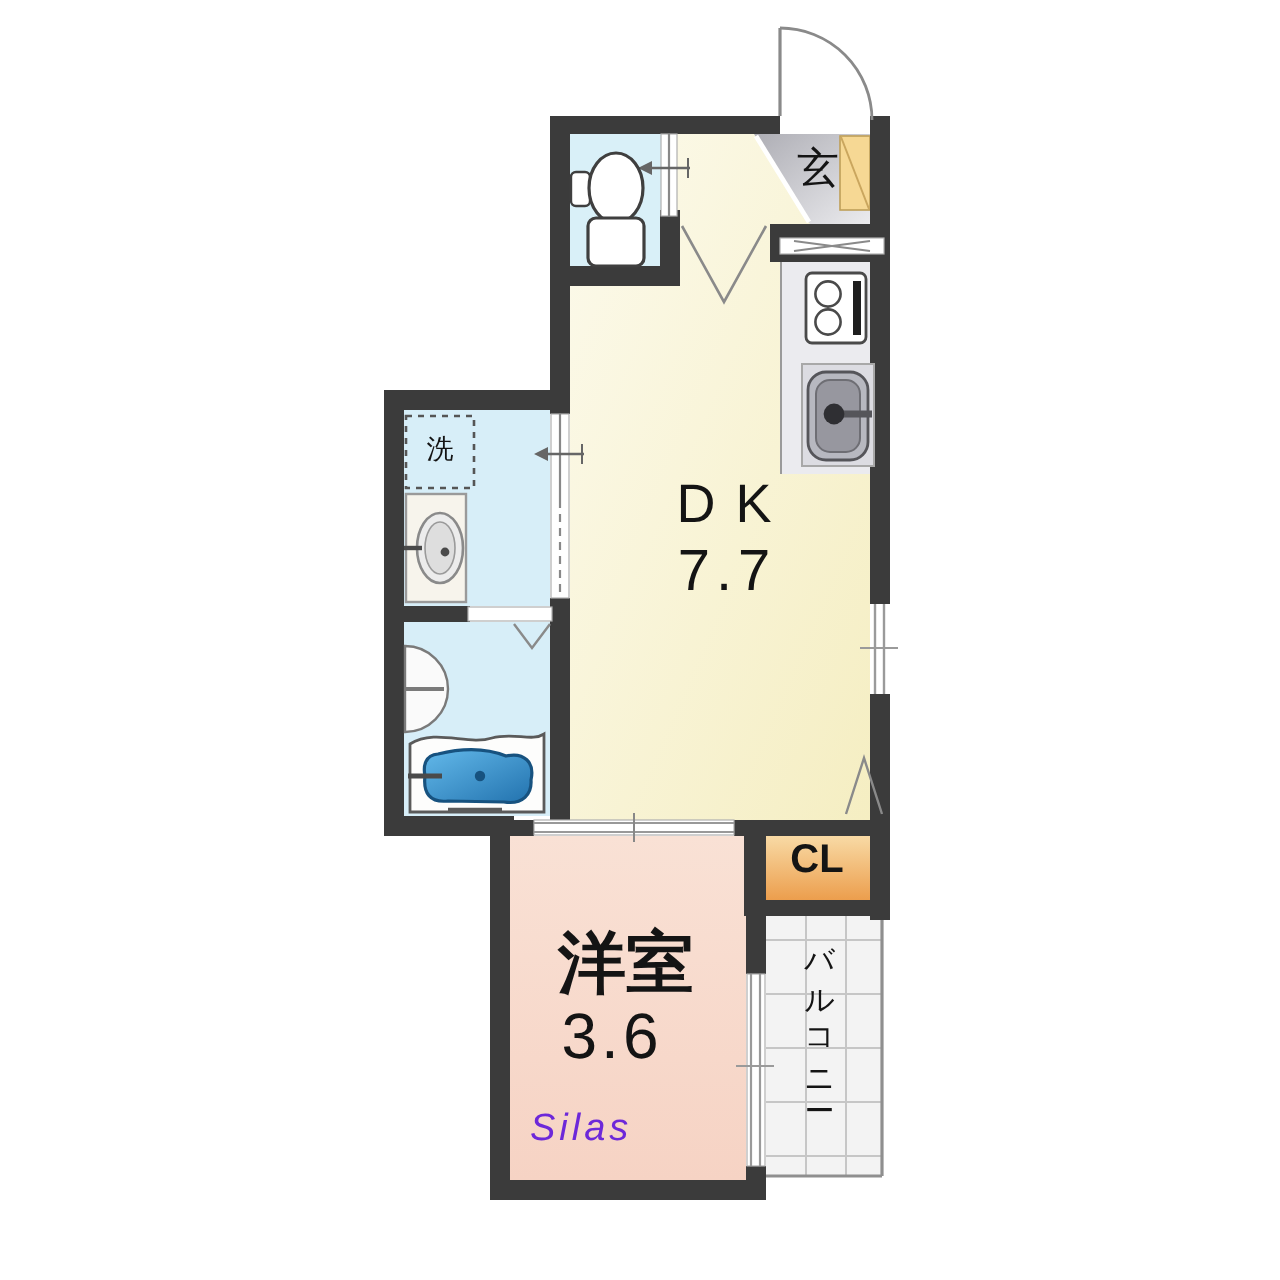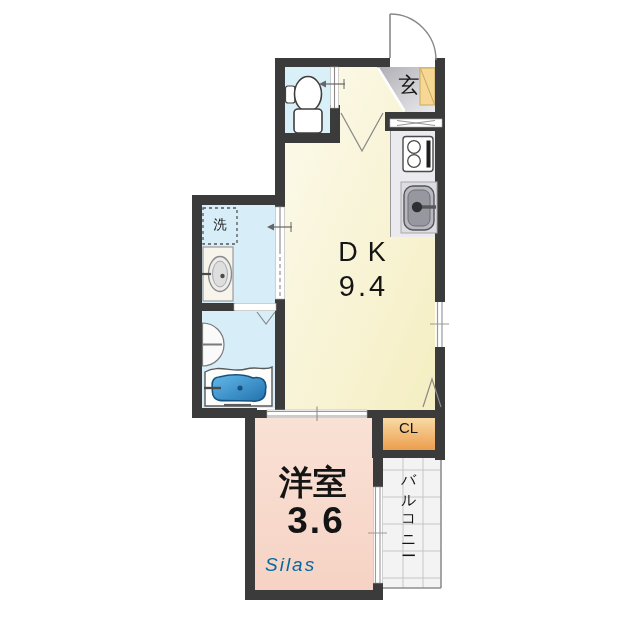--- a/index.html
+++ b/index.html
@@ -6,29 +6,29 @@
   .stage{
     position:relative;width:640px;height:640px;background:#ffffff;overflow:hidden;
     font-family:"Liberation Sans","DejaVu Sans",sans-serif;color:#141414;
   }
   .stage svg{position:absolute;left:0;top:0;}
   .lbl{position:absolute;text-align:center;white-space:nowrap;line-height:1.05;}
   .lbl-genkan{left:387px;top:74px;width:44px;font-size:21px;font-weight:500;}
   .lbl-dk{left:306px;top:238px;width:112px;font-size:27px;letter-spacing:10px;text-indent:10px;font-weight:500;}
   .lbl-dk-area{left:306px;top:271px;width:112px;font-size:29px;letter-spacing:3px;text-indent:3px;font-weight:500;}
   .lbl-laundry{left:202px;top:218px;width:36px;font-size:13.5px;font-weight:500;}
-  .lbl-cl{left:382px;top:420px;width:53px;font-size:15px;font-weight:400;}
+  .lbl-cl{left:382px;top:420px;width:53px;font-size:20px;font-weight:700;}
   .lbl-west{left:249px;top:465px;width:128px;font-size:34px;font-weight:700;}
-  .lbl-west-area{left:252px;top:502px;width:128px;font-size:37px;letter-spacing:2px;font-weight:700;}
+  .lbl-west-area{left:242px;top:502px;width:128px;font-size:32px;letter-spacing:2px;font-weight:400;}
   .lbl-balcony{
     left:401px;top:463px;height:120px;font-size:15px;letter-spacing:4px;font-weight:500;
     writing-mode:vertical-rl;text-orientation:upright;text-align:left;
   }
   .lbl-watermark{left:265px;top:555px;width:110px;font-size:19px;font-style:italic;
-    letter-spacing:2px;color:#0369a1;text-align:left;font-weight:500;}
+    letter-spacing:2px;color:#6d28d9;text-align:left;font-weight:500;}
 </style>
 </head>
 <body>
 
 <div class="stage">
   <svg width="640" height="640" viewBox="0 0 640 640">
     <defs>
       <linearGradient id="dkGrad" x1="0" y1="0" x2="1" y2="1">
         <stop offset="0" stop-color="#fcfaec"></stop>
           <stop offset="1" stop-color="#f5eec2"></stop>
@@ -204,20 +204,20 @@
                L252,401 C261.5,402.5 266,397 265.5,390 C267.5,381 262,376 253,378
                C242,373.5 229,374.5 219,377 Z" fill="url(#tubGrad)" stroke="#17527f" stroke-width="1.6"></path>
       <circle cx="240" cy="388" r="2.6" fill="#17527f"></circle>
       <line x1="204" y1="388" x2="221" y2="388" stroke="#4a4a4a" stroke-width="2.4"></line>
       <line x1="224" y1="405" x2="251" y2="405" stroke="#5a5a5a" stroke-width="2.2"></line>
     </g>
   </svg>
 
   <div class="lbl lbl-genkan">玄</div>
   <div class="lbl lbl-dk">DK</div>
-  <div class="lbl lbl-dk-area">9.4</div>
+  <div class="lbl lbl-dk-area">7.7</div>
   <div class="lbl lbl-laundry">洗</div>
   <div class="lbl lbl-cl">CL</div>
   <div class="lbl lbl-west">洋室</div>
   <div class="lbl lbl-west-area">3.6</div>
   <div class="lbl lbl-balcony">バルコニー</div>
   <div class="lbl lbl-watermark">Silas</div>
 </div>
 
 </body></html>

